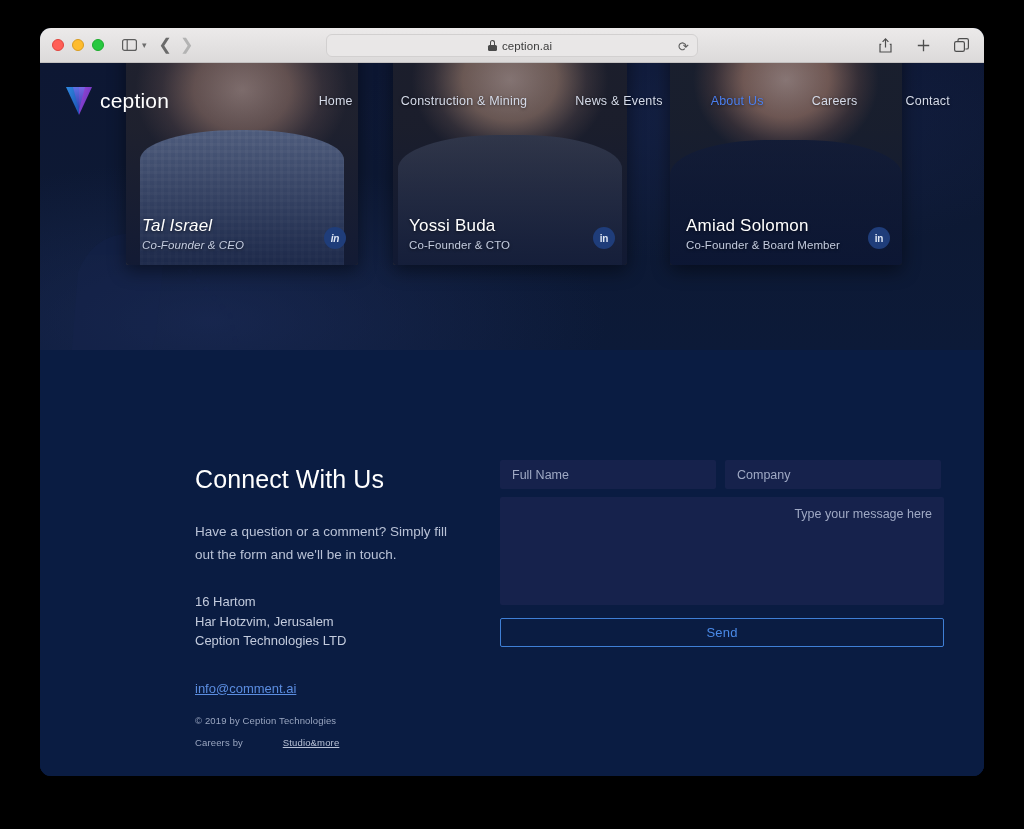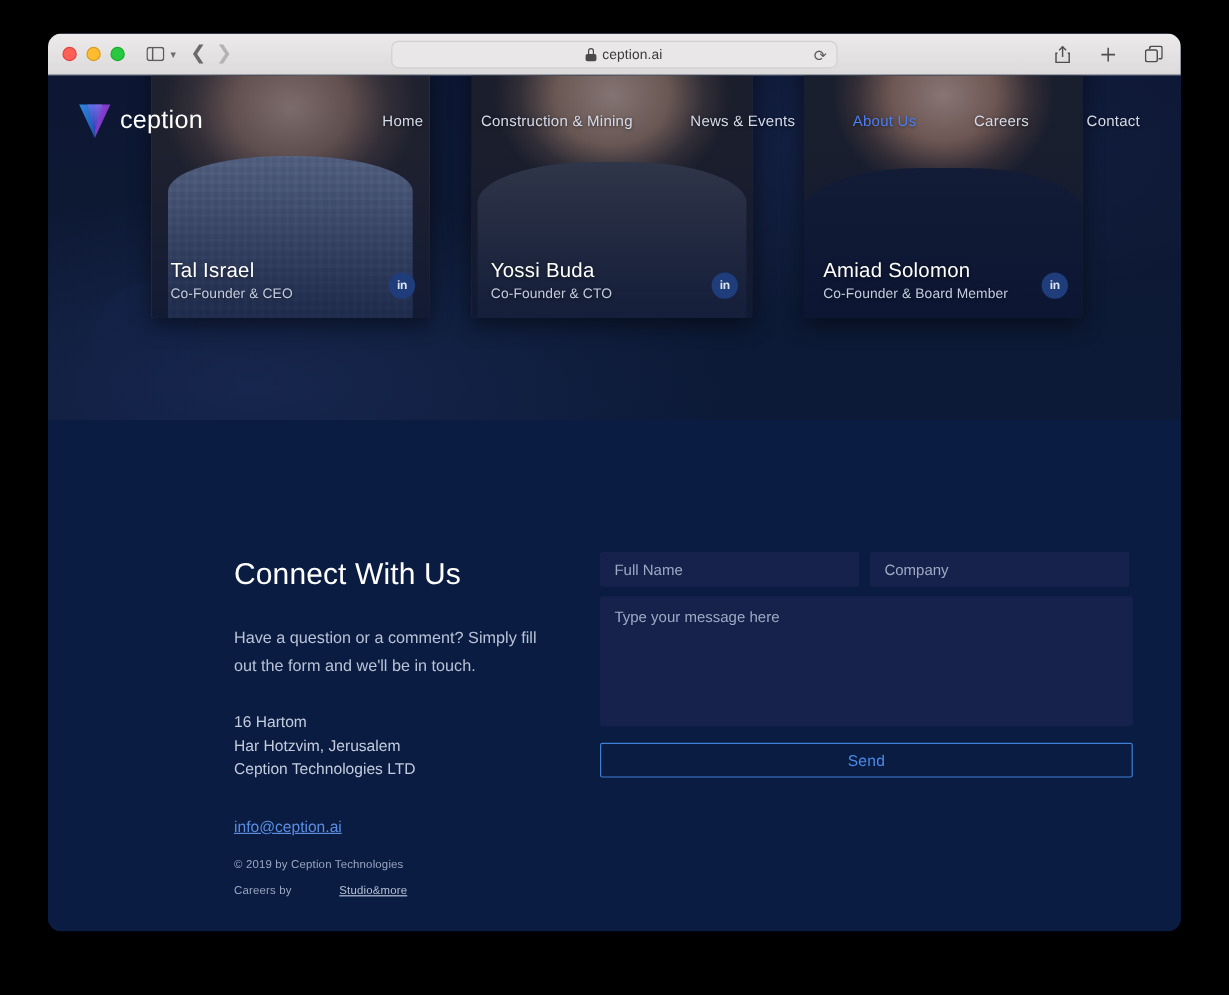--- a/index.html
+++ b/index.html
@@ -154,21 +154,21 @@
   
   .team-card {
     position: absolute;
     top: -48px;
     width: 232px;
     height: 250px;
     border-radius: 3px;
     overflow: hidden;
     box-shadow: 0 6px 18px rgba(0,0,0,0.45);
   }
-  .card-1 { left: 86px; }
+  .card-1 { left: 86px; font-style: italic; }
   .card-2 { left: 353px; width: 234px; }
   .card-3 { left: 630px; width: 232px; }
 
   .photo {
     position: absolute;
     inset: 0;
     background-size: cover;
   }
   
   .photo.p1 {
@@ -370,20 +370,21 @@
   .field::placeholder { color: #9fa9c4; }
   .field.half { width: 216px; }
   .field.full { width: 444px; }
   .field.area {
     width: 444px;
     height: 108px;
     padding: 9px 12px;
     resize: none;
     line-height: 17px;
     margin-bottom: 9px;
+    text-align: right;
   }
   .send-btn {
     width: 444px;
     height: 29px;
     background: transparent;
     border: 1px solid #3f7fd6;
     border-radius: 2px;
     color: #4a8ae8;
     font-size: 13px;
     font-family: "Liberation Sans", sans-serif;
@@ -527,21 +528,21 @@
 
       <div class="contact-section">
         <div class="contact-inner">
 
           <div class="contact-left">
             <h2 class="contact-title">Connect With Us</h2>
             <p class="contact-blurb">Have a question or a comment? Simply fill out the form and we'll be in touch.</p>
             <div class="address-line">16 Hartom</div>
             <div class="address-line">Har Hotzvim, Jerusalem</div>
             <div class="address-line">Ception Technologies LTD</div>
-            <a class="email-link" href="#">info@ception.ai</a>
+            <a class="email-link" href="#">info@comment.ai</a>
           </div>
 
           <div class="legal">
             <div class="legal-line">© 2019 by Ception Technologies</div>
             <div class="legal-line">
               <span>Careers by </span><a class="legal-link" href="#">Studio&amp;more</a>
             </div>
           </div>
 
           <form class="contact-form">

